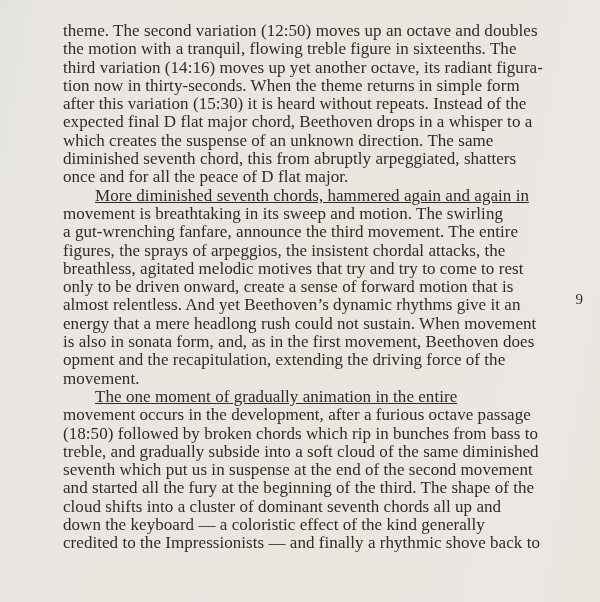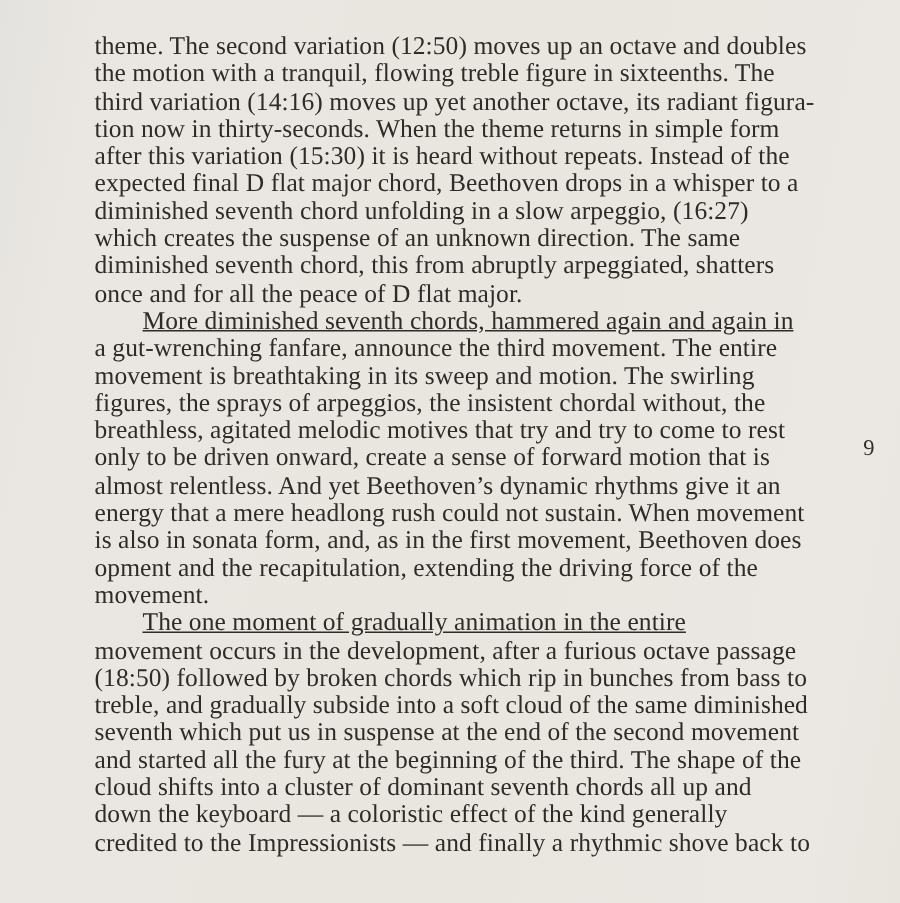--- a/index.html
+++ b/index.html
@@ -45,28 +45,27 @@
 <body>
 
 <div class="page">
   <div class="text-block">
       <div class="line">theme. The second variation (12:50) moves up an octave and doubles</div>
       <div class="line">the motion with a tranquil, flowing treble figure in sixteenths. The</div>
       <div class="line">third variation (14:16) moves up yet another octave, its radiant figura-</div>
       <div class="line">tion now in thirty-seconds. When the theme returns in simple form</div>
       <div class="line">after this variation (15:30) it is heard without repeats. Instead of the</div>
       <div class="line">expected final D flat major chord, Beethoven drops in a whisper to a</div>
-      <div class="line">diminished seventh chord unfolding in a slow arpeggio, (16:27)</div>
       <div class="line">which creates the suspense of an unknown direction. The same</div>
       <div class="line">diminished seventh chord, this from abruptly arpeggiated, shatters</div>
       <div class="line">once and for all the peace of D flat major.</div>
       <div class="line indent">More diminished seventh chords, hammered again and again in</div>
+      <div class="line">movement is breathtaking in its sweep and motion. The swirling</div>
       <div class="line">a gut-wrenching fanfare, announce the third movement. The entire</div>
-      <div class="line">movement is breathtaking in its sweep and motion. The swirling</div>
-      <div class="line">figures, the sprays of arpeggios, the insistent chordal without, the</div>
+      <div class="line">figures, the sprays of arpeggios, the insistent chordal attacks, the</div>
       <div class="line">breathless, agitated melodic motives that try and try to come to rest</div>
       <div class="line">only to be driven onward, create a sense of forward motion that is</div>
       <div class="line">almost relentless. And yet Beethoven’s dynamic rhythms give it an</div>
       <div class="line">energy that a mere headlong rush could not sustain. When movement</div>
       <div class="line">is also in sonata form, and, as in the first movement, Beethoven does</div>
       <div class="line">opment and the recapitulation, extending the driving force of the</div>
       <div class="line">movement.</div>
       <div class="line indent">The one moment of gradually animation in the entire</div>
       <div class="line">movement occurs in the development, after a furious octave passage</div>
       <div class="line">(18:50) followed by broken chords which rip in bunches from bass to</div>

